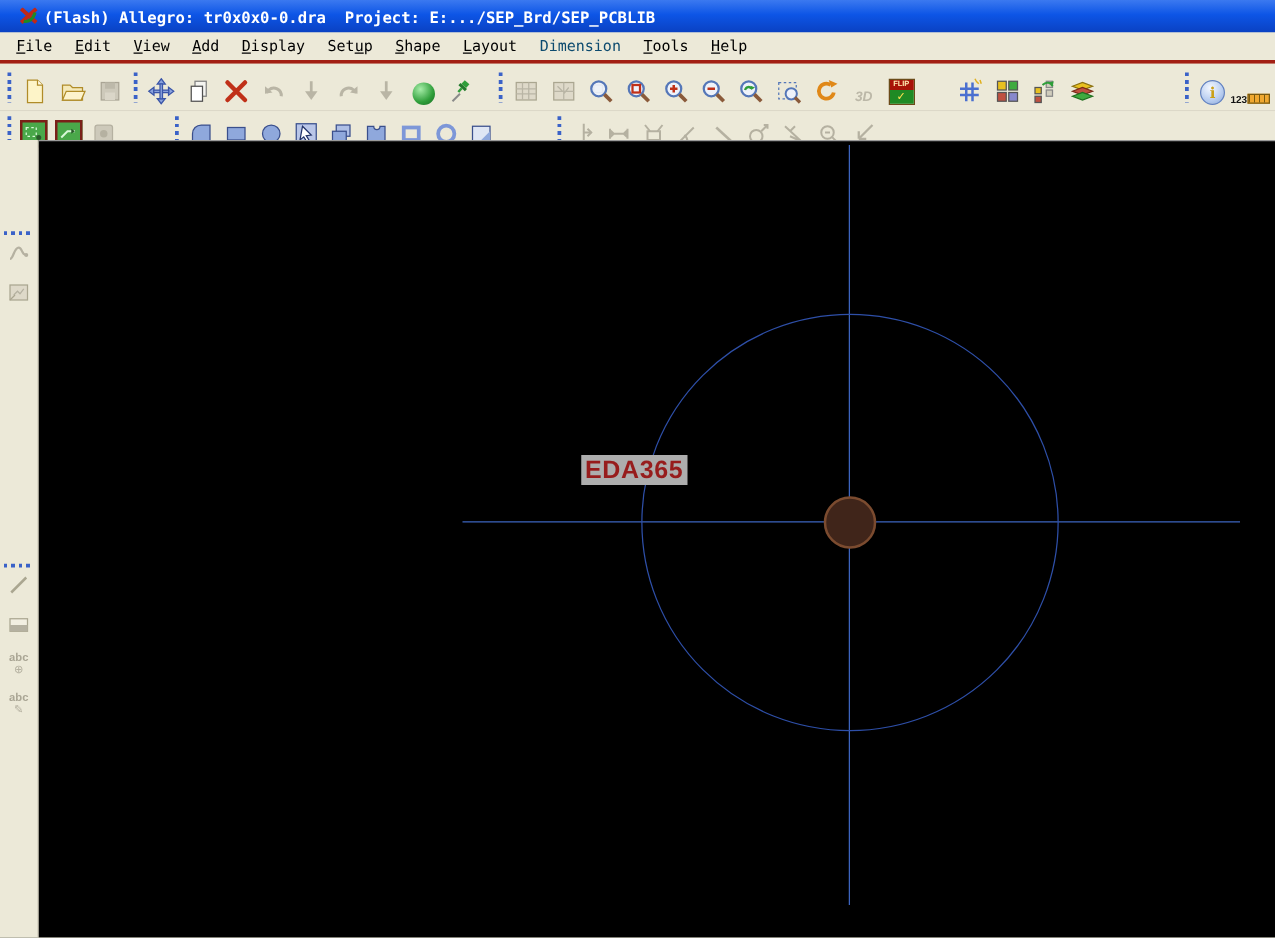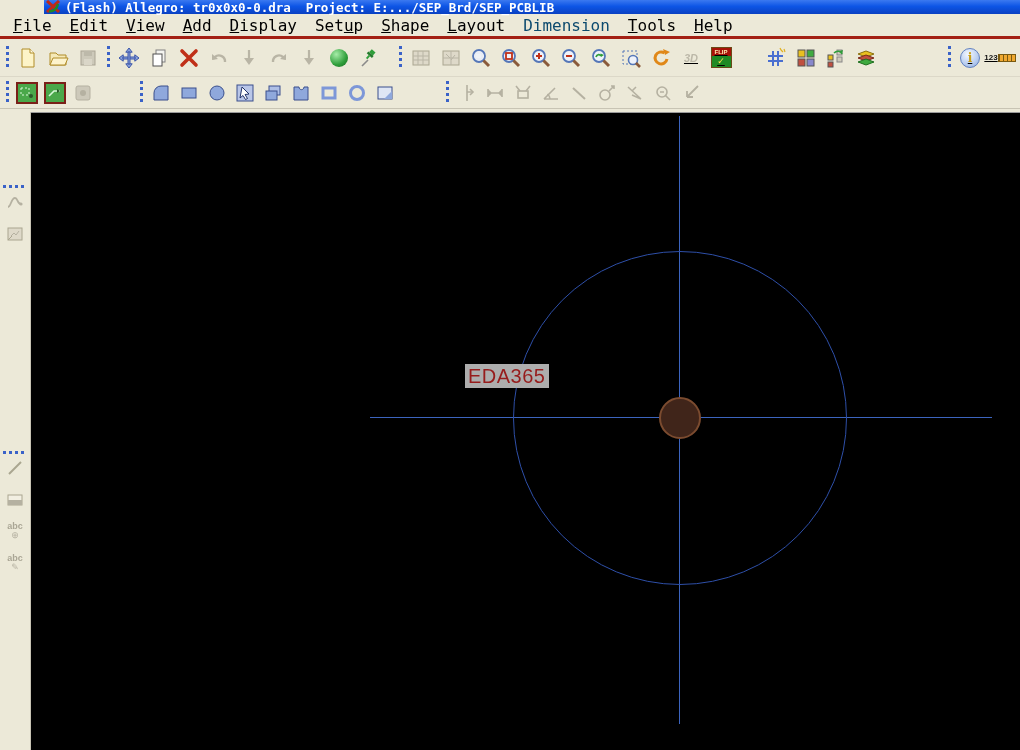--- a/index.html
+++ b/index.html
@@ -1,40 +1,40 @@
 <!DOCTYPE html>
 <html><head>
 <meta charset="utf-8">
 <style>
   * { margin:0; padding:0; box-sizing:border-box; }
   html,body { width:1020px; height:750px; overflow:hidden; background:#ece9d8;
               font-family:"Liberation Sans", sans-serif; }
   .app { width:1020px; height:750px; position:relative; }
 
   
-  .titlebar { height:14px; display:flex; align-items:center; padding-left:2px;
-    background:linear-gradient(180deg,#3b79f0 0%,#0d55e6 45%,#0a41c2 100%);margin-left:44px; }
+  .titlebar { height:26px; display:flex; align-items:center; padding-left:16px;
+    background:linear-gradient(180deg,#3b79f0 0%,#0d55e6 45%,#0a41c2 100%); }
   .app-icon { width:15px; height:14px; display:inline-flex; margin-right:4px; }
   .title-text { color:#ffffff; font-family:"DejaVu Sans Mono", monospace;
     font-weight:bold; font-size:12.5px; white-space:pre; letter-spacing:0; }
 
   
   .menubar { height:22px; background:#ece9d8; display:flex; align-items:center;
-    padding-left:4px; font-family:"DejaVu Sans Mono", monospace; font-size:16px; color:#000; }
+    padding-left:4px; font-family:"DejaVu Sans Mono", monospace; font-size:12px; color:#000; }
   .menu-item { padding:2px 9px; cursor:default; }
   .menu-item.disabled { color:#0c4a6e; }
   .menu-item u { text-decoration:underline; }
   .redline { height:3px; background:#a32014; }
 
   
   .toolbar { display:flex; align-items:center; background:#ece9d8; }
   .row1 { height:38px; padding:2px 2px; border-bottom:1px solid #dcd8c8; }
   .row2 { height:32px; padding:1px 2px; border-bottom:1px solid #c8c4b4; }
   .tbtn { width:28px; height:28px; border:none; background:transparent; display:flex;
-    align-items:center; justify-content:center; margin:0 1px; padding:0;text-decoration:underline; }
+    align-items:flex-end; justify-content:center; margin:0 1px; padding:0; }
   .row2 .tbtn { width:26px; height:26px; }
   .tsep { width:5px; height:26px; margin:0 3px;
     background:repeating-linear-gradient(180deg,#3a62c8 0 3px,transparent 3px 6px);
     background-size:3px 24px; background-repeat:no-repeat; background-position:center; }
   .sphere { width:18px; height:18px; border-radius:50%;
     background:radial-gradient(circle at 35% 30%,#a6eda8,#2f9e3a 60%,#176a22); }
   .flip-icon { width:21px; height:21px; border:1px solid #6a4a18; display:flex; flex-direction:column; }
   .flip-band { background:#a81208; color:#ffe9b0; font-size:6px; font-weight:bold;
     text-align:center; line-height:8px; height:8px; letter-spacing:0; }
   .flip-body { flex:1; background:#1f8a24; color:#ffe050; font-size:9px; line-height:11px; text-align:center; }
@@ -65,21 +65,21 @@
 
   .canvas { position:relative; width:989px; height:638px; background:#000000;
     border-top:1px solid #9a9a9a; overflow:hidden; }
   .vline { position:absolute; left:648px; top:3px; width:1px; height:608px; background:#3c64be; }
   .hline { position:absolute; left:339px; top:304px; width:622px; height:1px; background:#3c64be; }
   .ring  { position:absolute; left:482px; top:138px; width:334px; height:334px;
     border:1px solid #2e4fa8; border-radius:50%; }
   .pad   { position:absolute; left:628px; top:284px; width:42px; height:42px;
     background:#40251a; border:2px solid #7b4b2f; border-radius:50%; }
   .eda-label { position:absolute; left:434px; top:251px; background:#adadad;
-    color:#971c1c; font-weight:normal; font-size:20px; line-height:24px; padding:0 3px;
+    color:#971c1c; font-weight:bold; font-size:20px; line-height:24px; padding:0 3px;
     font-family:"Liberation Sans", sans-serif; letter-spacing:0.5px; }
   svg { display:block; }
 </style>
 </head>
 <body>
 
 <div class="app">
 
   <div class="titlebar">
     <span class="app-icon">

